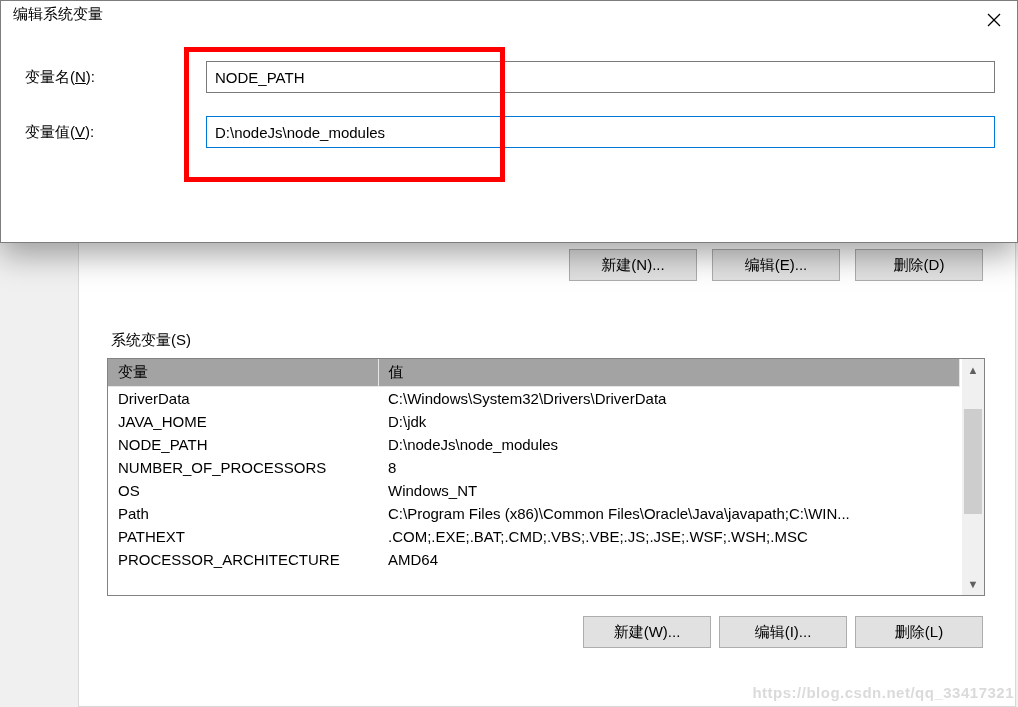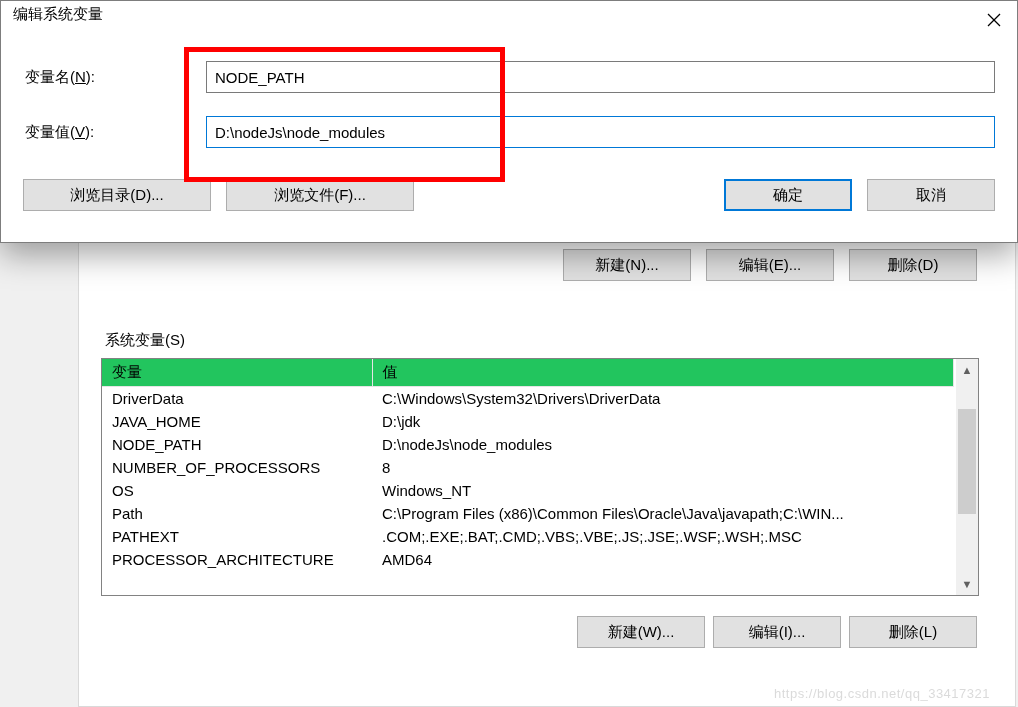--- a/index.html
+++ b/index.html
@@ -20,21 +20,21 @@
       top: 240px;
       left: 78px;
       width: 938px;
       height: 467px;
       background: #ffffff;
       border: 1px solid #d9d9d9;
     }
     .env-dialog-inner {
       position: absolute;
       top: 0;
-      left: 2px;
+      left: 8px;
       width: 916px;
       height: 460px;
       padding: 0 20px 20px 20px;
     }
     .partial-buttons {
       display: flex;
       justify-content: flex-end;
       gap: 15px;
       padding: 8px 0 0 0;
     }
@@ -63,21 +63,21 @@
     .sys-table {
       width: calc(100% - 24px);
       border-collapse: collapse;
     }
     .sys-table th {
       text-align: left;
       font-weight: normal;
       padding: 4px 10px;
       border-bottom: 1px solid #e5e5e5;
       border-right: 1px solid #e5e5e5;
-      background: #22c55e;
+      background: #a3a3a3;
     }
     .sys-table td {
       padding: 3px 10px;
       white-space: nowrap;
       overflow: hidden;
       text-overflow: ellipsis;
     }
     .sys-table td:first-child {
       width: 270px;
     }
@@ -189,25 +189,26 @@
       position: absolute;
       top: 46px;
       left: 183px;
       width: 321px;
       height: 135px;
       border: 5px solid #ff0000;
       pointer-events: none;
     }
     .watermark {
       position: absolute;
-      right: 28px;
+      right: 4px;
       bottom: 6px;
       color: rgba(150,150,150,0.35);
-      font-size: 13px;
+      font-size: 15px;
       letter-spacing: 0.5px;
+      font-weight: bold;
     }
   </style>
 </head>
 <body>
 
 <div class="outer-dialog-bg">
   <div class="env-dialog-inner">
     <div class="partial-buttons">
       <div class="win-btn">新建(N)...</div>
       <div class="win-btn">编辑(E)...</div>
@@ -293,27 +294,17 @@
       <input class="form-input" value="NODE_PATH" style="">
     </div>
     <div class="form-row">
       <div class="form-label">
         <span>变量值(</span><span class="mn">V</span><span>):</span>
       </div>
       <input class="form-input focused" value="D:\nodeJs\node_modules" style="">
     </div>
   </div>
 
-  <div class="edit-buttons">
-    <div class="left-group">
-      <div class="win-btn wide">浏览目录(D)...</div>
-      <div class="win-btn wide">浏览文件(F)...</div>
-    </div>
-    <div class="right-group">
-      <div class="win-btn primary">确定</div>
-      <div class="win-btn">取消</div>
-    </div>
-  </div>
 
   <div class="red-box"></div>
 </div>
 
 <div class="watermark">https://blog.csdn.net/qq_33417321</div>
 
 </body></html>

